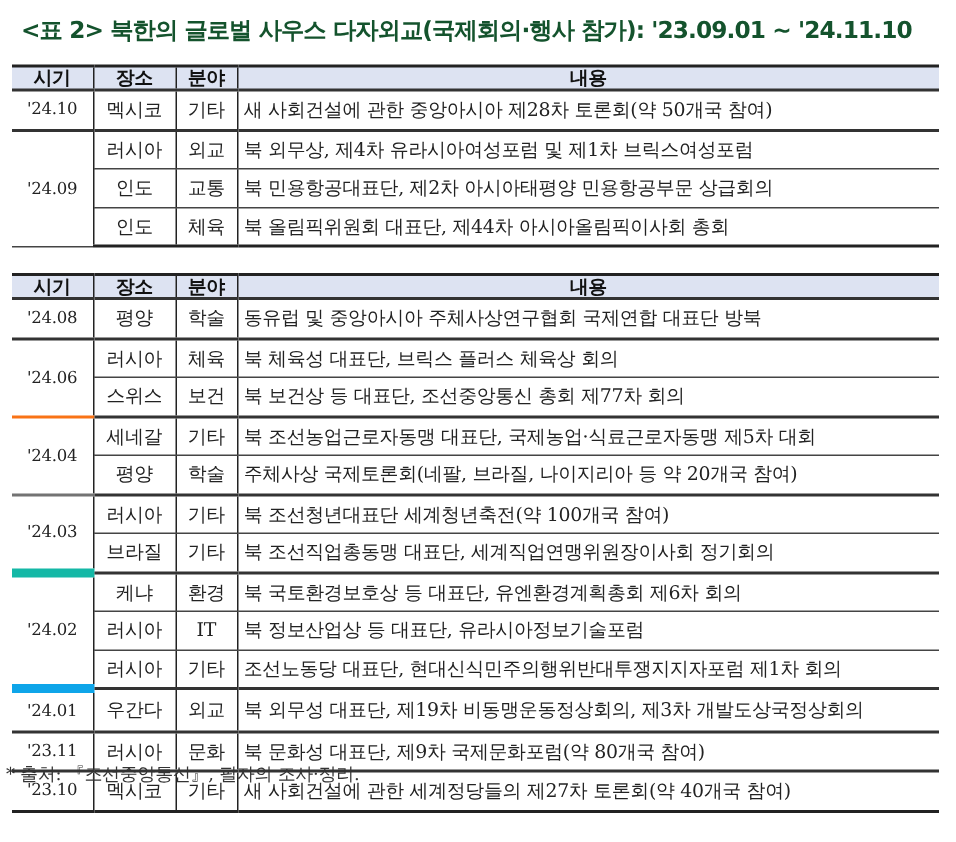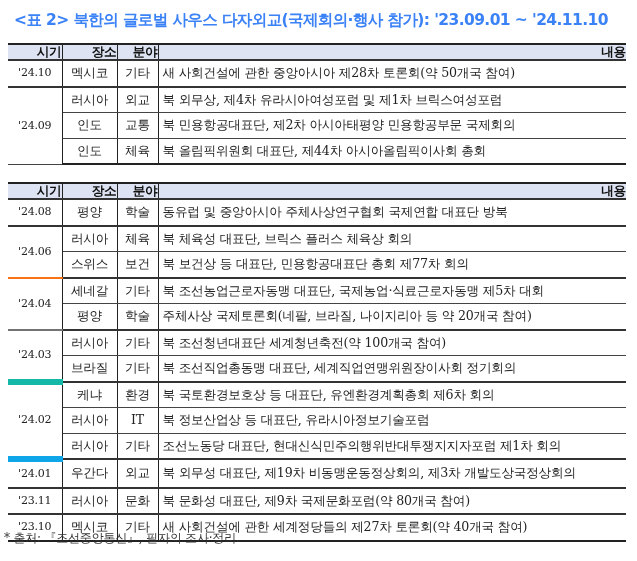--- a/index.html
+++ b/index.html
@@ -5,58 +5,58 @@
   html, body { margin: 0; padding: 0; background: #ffffff; }
   body {
     width: 637px; height: 561px; overflow: hidden; position: relative;
     font-family: "DejaVu Serif", "Liberation Serif", serif;
     color: #1a1a1a;
   }
   .title {
     position: absolute; left: 14px; top: 10px;
     font-family: "DejaVu Sans", "Liberation Sans", sans-serif;
     font-size: 15.5px; font-weight: bold; letter-spacing: -0.6px;
-    white-space: nowrap; color: #3b82f6;
+    white-space: nowrap; color: #14532d;
   }
   table.t {
     position: absolute; left: 8px; width: 618px;
     border-collapse: collapse; table-layout: fixed;
     font-size: 12.6px; letter-spacing: -0.2px;
   }
   table.t col.c1 { width: 54px; }
   table.t col.c2 { width: 55px; }
   table.t col.c3 { width: 41px; }
   table.t col.c4 { width: auto; }
   table.t th {
     background: #dde3f2;
     font-family: "DejaVu Sans", "Liberation Sans", sans-serif;
     font-weight: bold; font-size: 12.6px;
     height: 14px; padding: 0; line-height: 14px;
     border-top: 2px solid #222;
     border-bottom: 2px solid #333;
     border-left: 1px solid #222; border-right: 1px solid #222;
-    text-align: right; color: #111;
+    text-align: center; color: #111;
   }
   table.t th:first-child { border-left: none; }
   table.t th:last-child { border-right: none; margin-left: 13px; }
   table.t td {
     height: 24.5px; padding: 0 0 0 4px; line-height: 24px;
     border-bottom: 1px solid #444;
     border-left: 1px solid #222; border-right: 1px solid #222;
     white-space: nowrap; overflow: hidden; color: #222;
   }
   table.t td.period, table.t td.place, table.t td.field { text-align: center; padding: 0; }
   table.t td.period { border-left: none; font-size: 11px; }
   table.t td.content { border-right: none; text-align: left; }
   table.t tr.group-end td { border-bottom: 2px solid #333; }
   table.t tr:last-child td { border-bottom: 2px solid #222; }
   #table1 { top: 43px; }
   #table2 { top: 182px; }
   .note {
-    position: absolute; left: 4px; top: 530px;
+    position: absolute; left: 4px; top: 508px;
     font-size: 12px; color: #333; white-space: nowrap; letter-spacing: -0.2px;
   }
 </style>
 </head>
 <body>
 
 <div class="title">&lt;표 2&gt; 북한의 글로벌 사우스 다자외교(국제회의·행사 참가): '23.09.01 ~ '24.11.10</div>
 
 <table class="t" id="table1">
   <colgroup>
@@ -82,21 +82,21 @@
     </tr>
     <tr>
       <td class="period" rowspan="3">'24.09</td>
       <td class="place">러시아</td>
       <td class="field">외교</td>
       <td class="content">북 외무상, 제4차 유라시아여성포럼 및 제1차 브릭스여성포럼</td>
     </tr>
     <tr>
       <td class="place">인도</td>
       <td class="field">교통</td>
-      <td class="content">북 민용항공대표단, 제2차 아시아태평양 민용항공부문 국제회의</td>
+      <td class="content">북 민용항공대표단, 제2차 아시아태평양 민용항공부문 상급회의</td>
     </tr>
     <tr>
       <td class="place">인도</td>
       <td class="field">체육</td>
       <td class="content">북 올림픽위원회 대표단, 제44차 아시아올림픽이사회 총회</td>
     </tr>
   </tbody>
 </table>
 
 <table class="t" id="table2">
@@ -125,21 +125,21 @@
 
     <tr>
       <td class="period" rowspan="2" style="border-bottom:2px solid #f97316">'24.06</td>
       <td class="place">러시아</td>
       <td class="field">체육</td>
       <td class="content">북 체육성 대표단, 브릭스 플러스 체육상 회의</td>
     </tr>
     <tr class="group-end">
       <td class="place">스위스</td>
       <td class="field">보건</td>
-      <td class="content">북 보건상 등 대표단, 민용항공대표단 총회 제77차 회의</td>
+      <td class="content">북 보건상 등 대표단, 조선중앙통신 총회 제77차 회의</td>
     </tr>
 
     <tr>
       <td class="period" rowspan="2" style="border-bottom:2px solid #737373">'24.04</td>
       <td class="place">세네갈</td>
       <td class="field">기타</td>
       <td class="content">북 조선농업근로자동맹 대표단, 국제농업·식료근로자동맹 제5차 대회</td>
     </tr>
     <tr class="group-end">
       <td class="place">평양</td>

